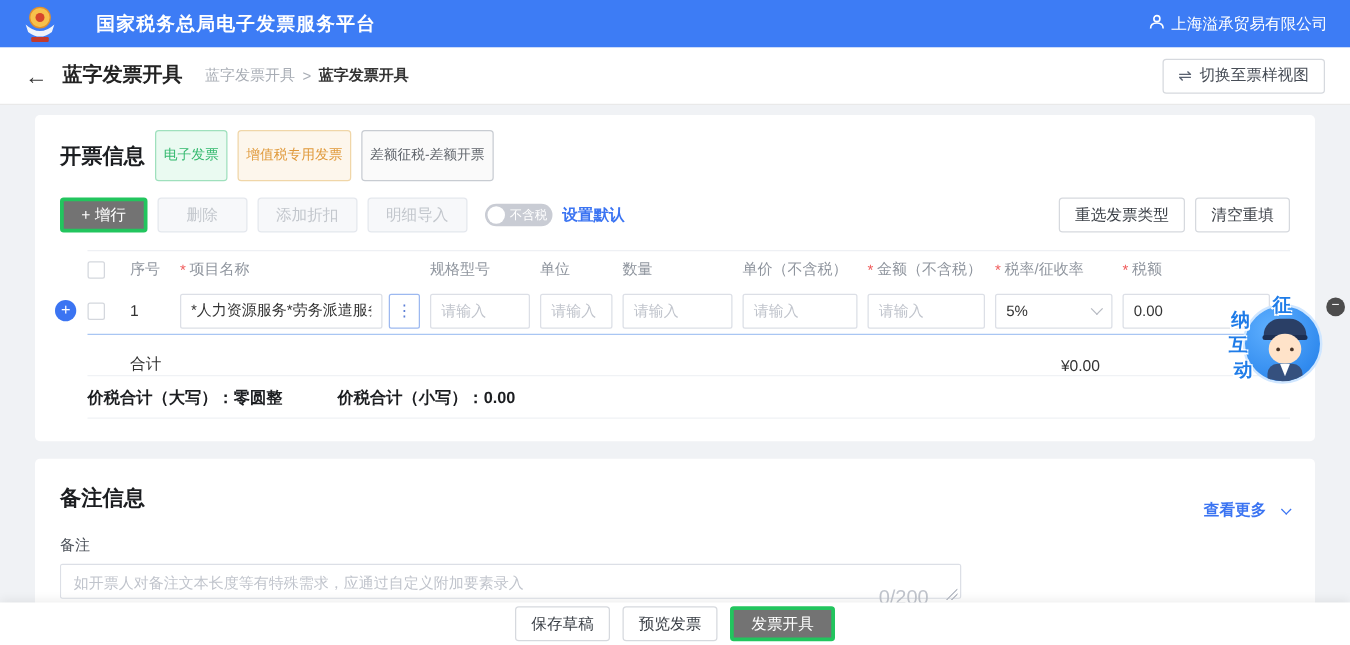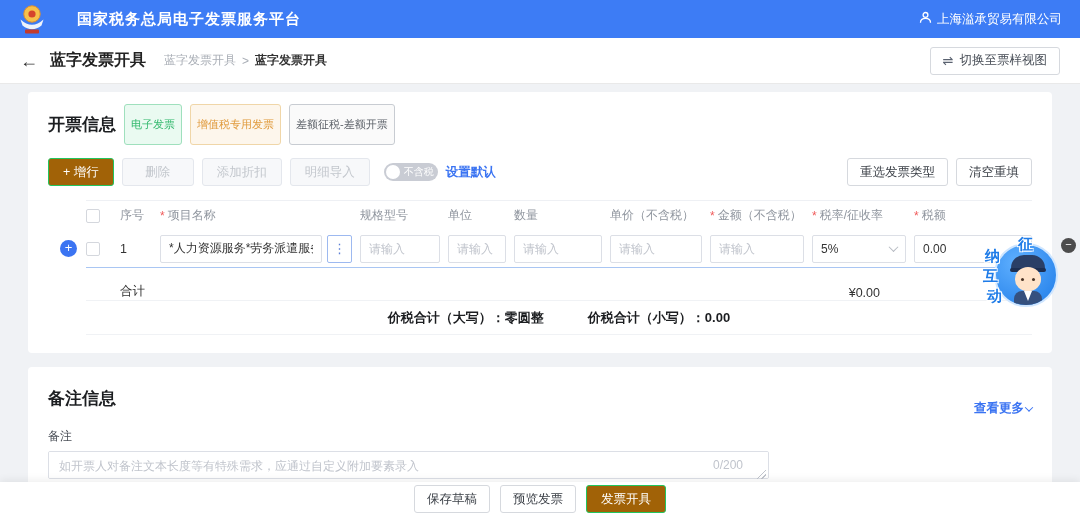--- a/index.html
+++ b/index.html
@@ -32,31 +32,31 @@
   .sec-head { display: flex; align-items: center; gap: 8px; }
   .sec-title { font-size: 17px; font-weight: bold; color: #1c1e21; }
   .tag { font-size: 11px; padding: 12px 6px; border-radius: 3px; border: 1px solid; line-height: 1.4; }
   .tag-green  { color: #35b96e; background: #eafaf1; border-color: #9fe0bd; }
   .tag-orange { color: #e09a3c; background: #fdf6ec; border-color: #f0d6a8; }
   .tag-gray   { color: #5f646b; background: #fafafa; border-color: #c8ccd2; }
 
   
   .toolbar { display: flex; align-items: center; gap: 8px; margin-top: 13px; }
   .btn { height: 28px; border-radius: 3px; font-size: 12.5px; padding: 0 14px; cursor: pointer; font-family: inherit; }
-  .btn-primary { background: #a16207; border: 1px solid #22c55e; color: #fff; }
+  .btn-primary { background: #737373; border: 3px solid #22c55e; color: #fff; }
   .btn-disabled { background: #f7f8fa; border: 1px solid #e4e7ed; color: #c3c7cd; cursor: default; min-width: 72px; }
   .toggle { width: 54px; height: 18px; border-radius: 9px; background: #c9ccd4; display: inline-flex; align-items: center; padding: 2px; cursor: pointer; margin-left: 6px; }
   .toggle-knob { width: 14px; height: 14px; border-radius: 50%; background: #fff; }
   .toggle-label { color: #fff; font-size: 10px; margin-left: 4px; white-space: nowrap; }
   .link { color: #3b74f2; font-size: 12.5px; cursor: pointer; text-decoration: none; font-weight: 600; }
   .toolbar .spacer { flex: 1; }
   .ghost-btn { height: 28px; background: #fff; border: 1px solid #d6d9de; border-radius: 3px; color: #3a3f46; font-size: 12.5px; padding: 0 12px; cursor: pointer; font-family: inherit; }
 
   
-  .table { position: relative; margin-top: 14px; padding-left: 22px; margin-left: 16px; }
+  .table { position: relative; margin-top: 14px; padding-left: 22px; }
   .thead, .trow { display: flex; align-items: center; }
   .thead { height: 30px; border-top: 1px solid #eef0f4; color: #8f959e; font-size: 12px; }
   .c { padding-right: 8px; display: flex; align-items: center; flex-shrink: 0; }
   .c0 { width: 34px; } .c1 { width: 40px; } .c2 { width: 200px; }
   .c3 { width: 88px; } .c4 { width: 66px; } .c5 { width: 96px; }
   .c6 { width: 100px; } .c7 { width: 102px; } .c8 { width: 102px; }
   .c9 { width: 134px; }
   .req { color: #f05b5b; margin-right: 3px; }
   .checkbox { width: 14px; height: 14px; border: 1px solid #d4d7dd; border-radius: 2px; background: #fff; cursor: pointer; }
   .trow { height: 38px; border-bottom: 1px solid #a9c6f3; font-size: 12.5px; color: #333; position: relative; }
@@ -67,31 +67,31 @@
   .namecell .cell-input { width: 162px; }
   .dots-btn { width: 26px; height: 28px; border: 1px solid #9db9f0; border-radius: 2px; background: #fff; color: #5c7fd6; font-size: 13px; cursor: pointer; }
   .select { width: 94px; height: 28px; border: 1px solid #dcdfe6; border-radius: 2px; display: flex; align-items: center; justify-content: space-between; padding: 0 8px; font-size: 12px; color: #333; cursor: pointer; background: #fff; }
   .chev { width: 7px; height: 7px; border-right: 1.5px solid #b6bac2; border-bottom: 1.5px solid #b6bac2; transform: rotate(45deg) translate(-1px,-1px); }
   .c9 .cell-input { width: 118px; }
 
   .totrow { display: flex; align-items: flex-end; height: 33px; border-bottom: 1px solid #f0f2f5; font-size: 12.5px; color: #333; }
   .tot-label { margin-left: 34px; }
   .tot-a1 { margin-left: auto; }
   .tot-a2 { width: 152px; text-align: right; padding-right: 4px; }
-  .sumrow { display: flex; justify-content: center; align-items: center; gap: 44px; height: 34px; border-bottom: 1px solid #f0f2f5; font-size: 13px; font-weight: bold; color: #1c1e21; }
+  .sumrow { display: flex; justify-content: flex-start; align-items: center; gap: 44px; height: 34px; border-bottom: 1px solid #f0f2f5; font-size: 13px; font-weight: bold; color: #1c1e21; }
 
   
   .remark-head { display: flex; align-items: center; }
-  .viewmore { margin-left: auto; display: inline-flex; align-items: center; gap: 2px; margin-top: 21px; }
+  .viewmore { margin-left: auto; display: inline-flex; align-items: center; gap: 13px; margin-top: 21px; }
   .viewmore .chev { border-color: #3b74f2; width: 6px; height: 6px; }
   .field-label { font-size: 12px; color: #4a4f57; margin-top: 11px; }
   .ta-wrap { position: relative; width: 721px; margin-top: 6px; }
   .remark-ta { width: 100%; height: 28px; border: 1px solid #dcdfe6; border-radius: 2px; font-size: 12px; padding: 6px 60px 6px 10px; resize: none; font-family: inherit; color: #333; outline: none; }
   .remark-ta::placeholder { color: #c0c4cc; }
-  .ta-counter { position: absolute; right: 26px; top: 7px; font-size: 12px; color: #c0c4cc; }
+  .ta-counter { position: absolute; right: 26px; top: 19px; font-size: 16px; color: #c0c4cc; }
   .ta-resize { position: absolute; right: 3px; bottom: 4px; width: 9px; height: 9px;
     background: linear-gradient(135deg, transparent 45%, #c0c4cc 45%, #c0c4cc 55%, transparent 55%, transparent 70%, #c0c4cc 70%, #c0c4cc 80%, transparent 80%); }
   .fields-row { display: flex; margin-top: 12px; }
   .field-col1 { width: 232px; }
   .field-col2 { width: 240px; }
   .small-input { width: 210px; height: 28px; border: 1px solid #dcdfe6; border-radius: 2px; font-size: 12px; padding: 0 8px; margin-top: 6px; font-family: inherit; outline: none; }
   .field-col2 .small-input { width: 220px; }
   .small-input::placeholder { color: #c0c4cc; }
 
   

